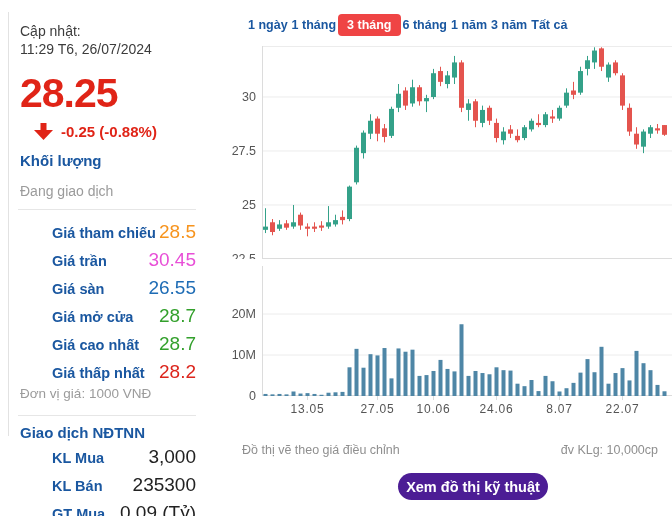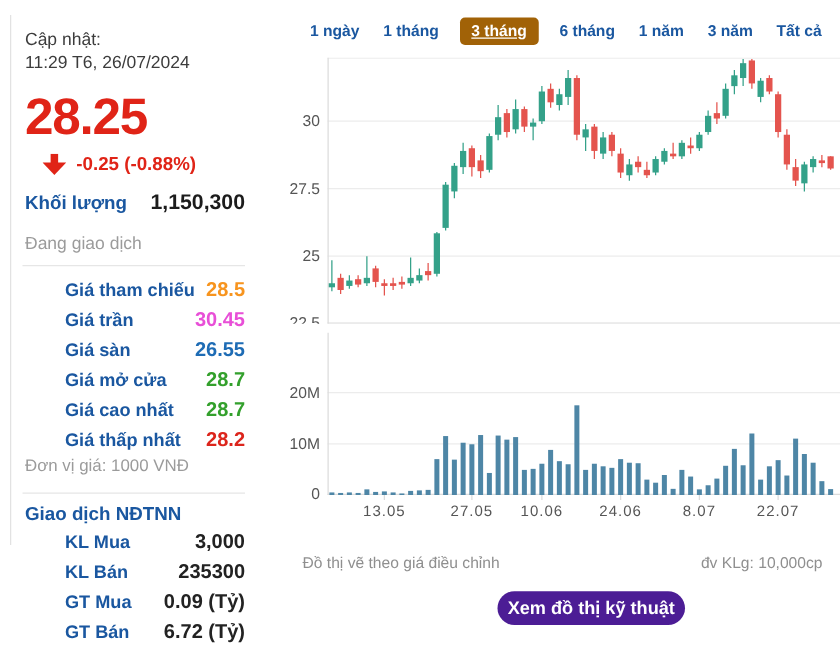--- a/index.html
+++ b/index.html
@@ -14,30 +14,30 @@
   .price { color:#e02417; font-size:41px; font-weight:bold; letter-spacing:-1px; margin-top:12px; }
   .change-row { display:flex; align-items:center; gap:8px; margin:6px 0 0 14px; }
   .change { color:#e02417; font-size:15px; font-weight:bold; }
   .vol-row { display:flex; justify-content:space-between; align-items:baseline; margin-top:12px; }
   .vol-label { color:#1a57a0; font-size:15px; font-weight:bold; }
   .vol-value { color:#1c1c1c; font-size:17px; font-weight:bold; }
   .session { color:#9b9b9b; font-size:14px; margin-top:14px; }
   .hr { height:1px; background:#e6e6e6; margin:10px 0 8px -2px; }
   .qrow { display:flex; justify-content:space-between; align-items:baseline; padding:3px 0;margin-left:32px; }
   .qrow .lbl { color:#1a57a0; font-size:14.5px; font-weight:bold; }
-  .qrow .val { font-size:16px; font-weight:bold; color:#222; }
+  .qrow .val { font-size:19px; font-weight:normal; color:#222; }
   .note { color:#9b9b9b; font-size:13.5px; }
   .sect-title { color:#1a57a0; font-size:15px; font-weight:bold; margin:6px 0 2px; }
 
   
   .chart-pane { position:relative; width:440px; height:516px; }
-  .tabs { position:absolute; left:14px; top:14px; display:flex; align-items:center; gap:15px; }
+  .tabs { position:absolute; left:14px; top:14px; display:flex; align-items:center; }
   .tab { color:#1a57a0; font-size:12.5px; font-weight:bold; text-decoration:none; cursor:pointer;
          padding:4px 2px; white-space:nowrap; }
-  .tab.active { background:#a16207; color:#fff; border-radius:4px; padding:4px 9px;text-decoration:underline; }
+  .tab.active { background:#ef4444; color:#fff; border-radius:4px; padding:4px 9px; }
 
   .price-svg { position:absolute; left:0; top:46px; }
   .vol-svg   { position:absolute; left:0; top:266px; }
 
   .chart-footer { position:absolute; left:0; top:443px; width:440px; display:flex;
                   justify-content:space-between; padding:0 14px 0 10px; }
   .chart-footer span { color:#8f8f8f; font-size:12.5px; }
   .tech-btn { position:absolute; left:166px; top:473px; width:150px; height:27px;
               background:#4c1d95; color:#fff; font-weight:bold; font-size:14.5px;
               border:none; border-radius:14px; cursor:pointer;
@@ -61,21 +61,20 @@
     <div class="change-row">
       <svg class="arrow" width="19" height="17" viewBox="0 0 19 17">
         <rect x="6.5" y="0" width="6" height="8" fill="#e02417"></rect>
         <polygon points="0,7 19,7 9.5,17" fill="#e02417"></polygon>
       </svg>
       <span class="change">-0.25 (-0.88%)</span>
     </div>
 
     <div class="vol-row">
       <span class="vol-label">Khối lượng</span>
-      <span class="vol-value">1,150,300</span>
     </div>
 
     <div class="session">Đang giao dịch</div>
     <div class="hr"></div>
 
     <div class="qrow">
       <span class="lbl">Giá tham chiếu</span>
       <span class="val" style="color: rgb(247, 148, 30);">28.5</span>
     </div>
     <div class="qrow">

